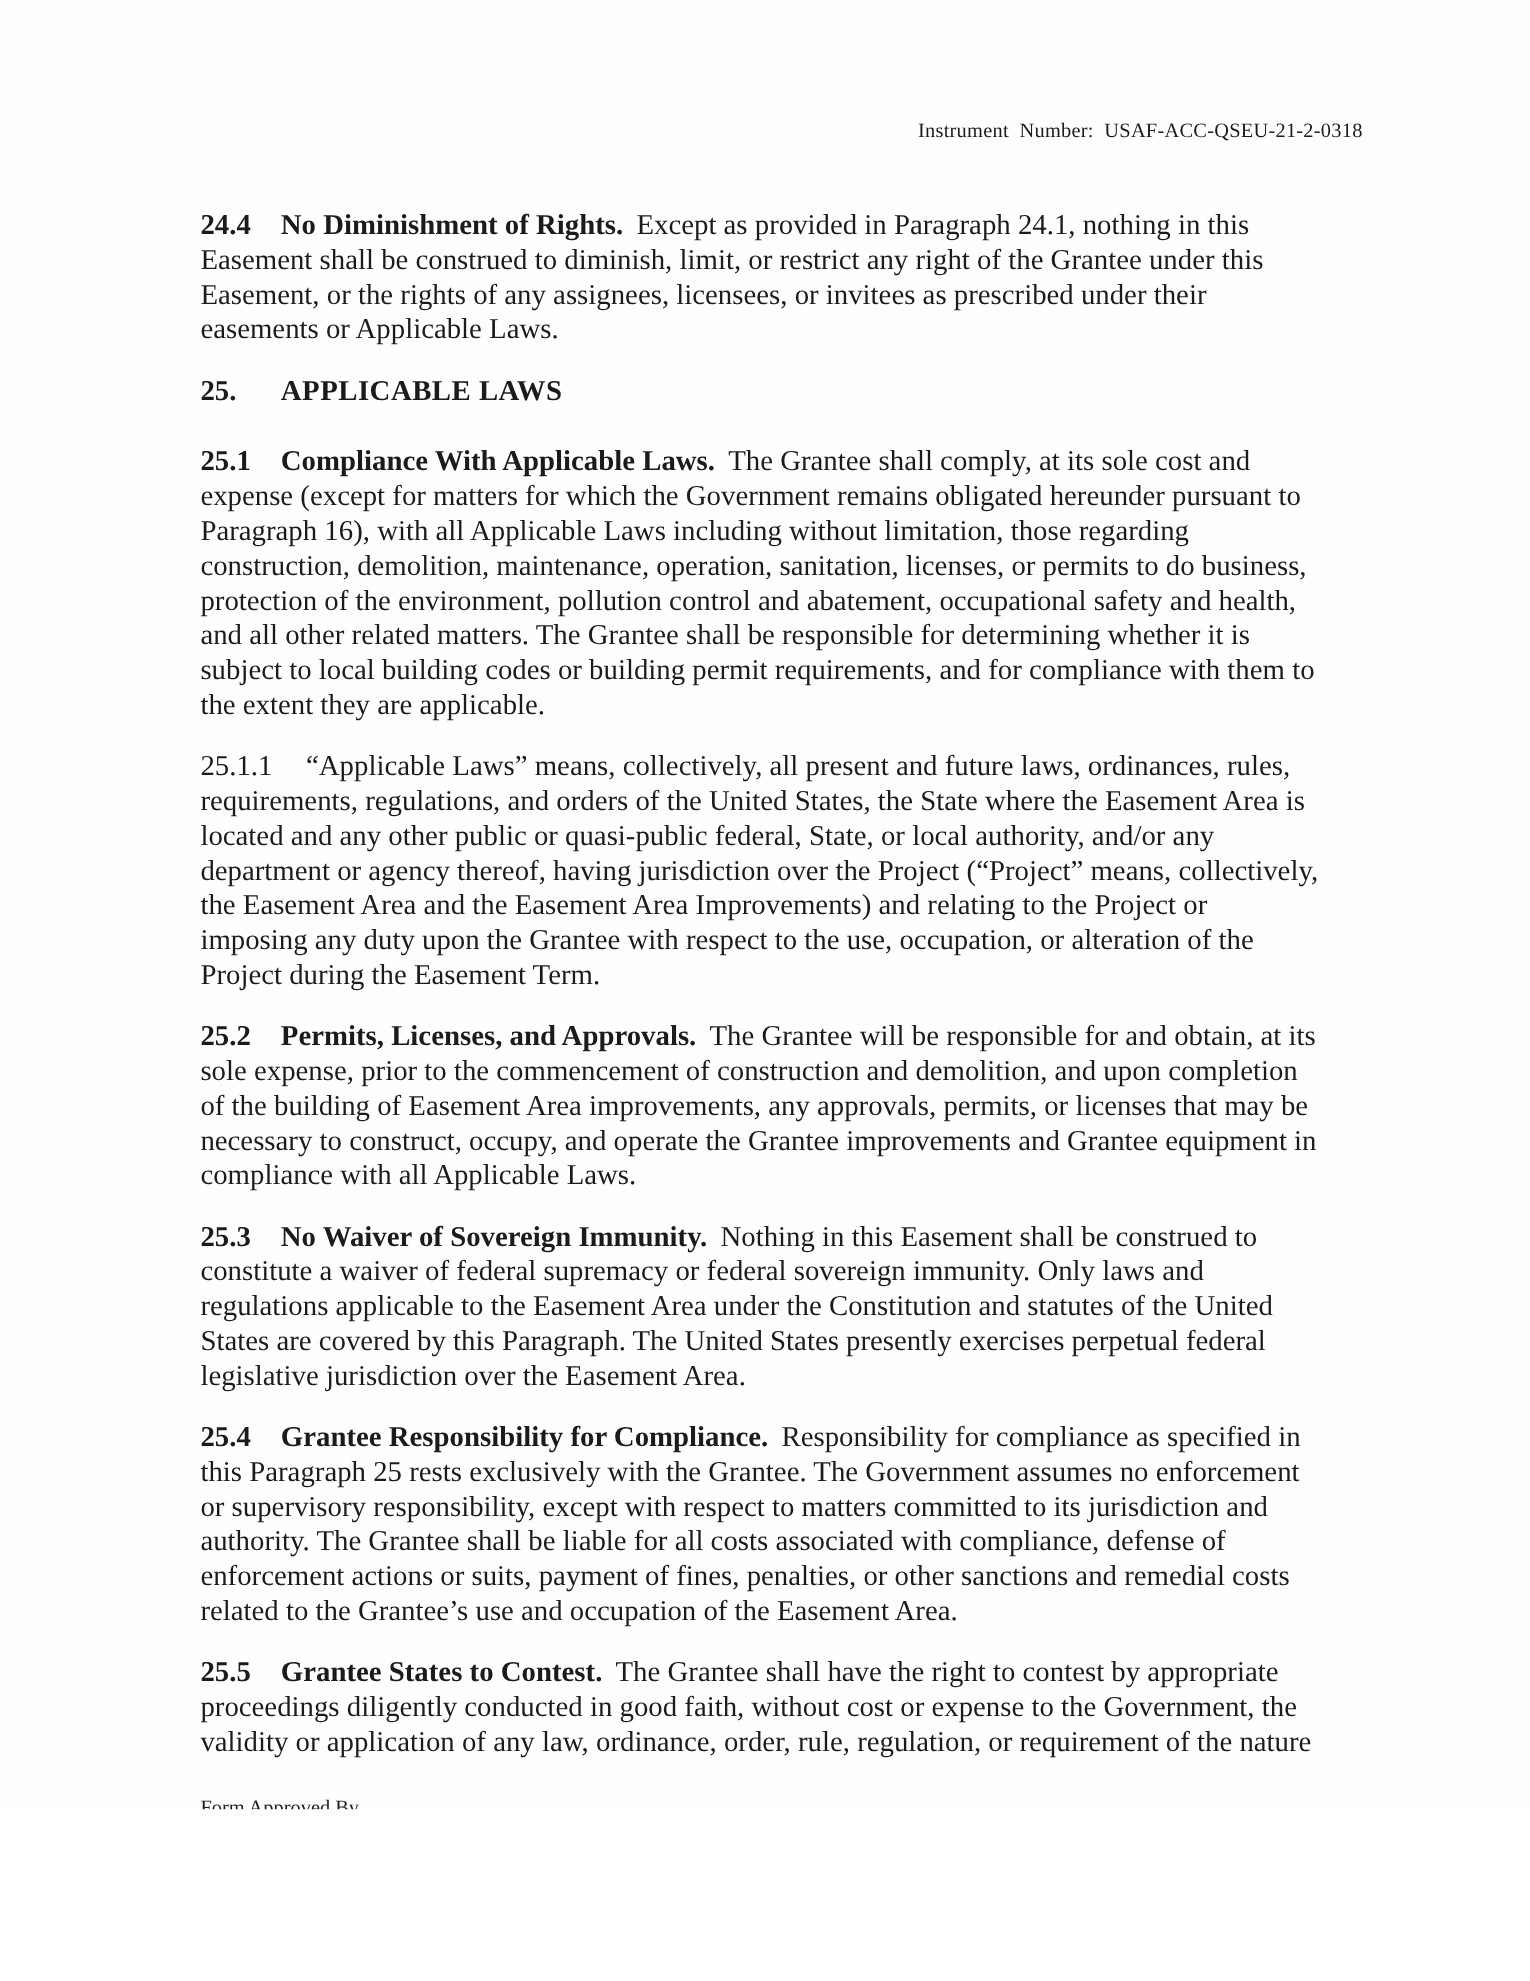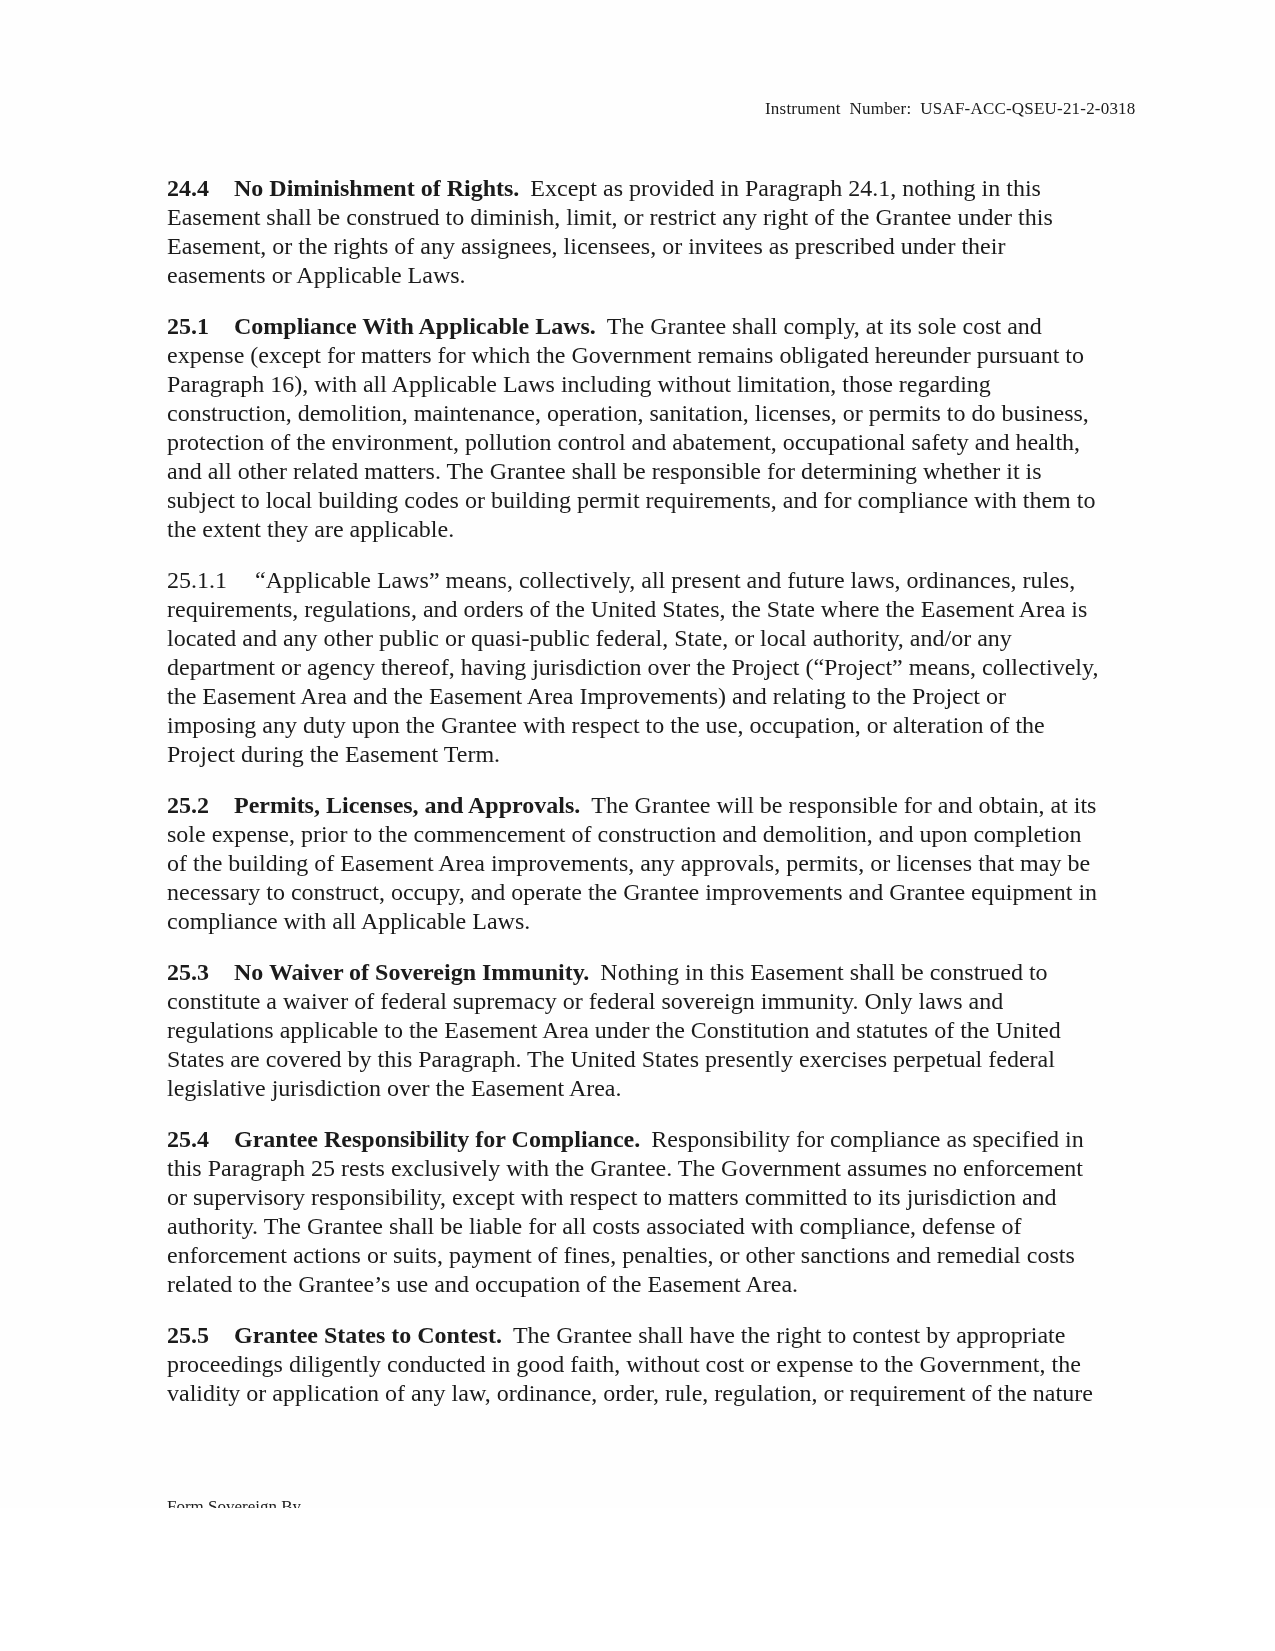--- a/index.html
+++ b/index.html
@@ -76,36 +76,37 @@
 <body>
 
 <div class="page">
 
   <div class="header-line">Instrument  Number:  USAF-ACC-QSEU-21-2-0318</div>
 
   <div class="content">
 
     <p class="para"><span class="pnum">24.4</span><span class="ptitle">No Diminishment of Rights.</span><span class="pbody">Except as provided in Paragraph 24.1, nothing in this Easement shall be construed to diminish, limit, or restrict any right of the Grantee under this Easement, or the rights of any assignees, licensees, or invitees as prescribed under their easements or Applicable Laws.</span></p>
 
+    <p class="para section-heading"><span class="pnum">25.</span><span class="ptitle">APPLICABLE LAWS</span></p>
 
     <p class="para"><span class="pnum">25.1</span><span class="ptitle">Compliance With Applicable Laws.</span><span class="pbody">The Grantee shall comply, at its sole cost and expense (except for matters for which the Government remains obligated hereunder pursuant to Paragraph 16), with all Applicable Laws including without limitation, those regarding construction, demolition, maintenance, operation, sanitation, licenses, or permits to do business, protection of the environment, pollution control and abatement, occupational safety and health, and all other related matters.  The Grantee shall be responsible for determining whether it is subject to local building codes or building permit requirements, and for compliance with them to the extent they are applicable.</span></p>
 
     <p class="para"><span class="pnum subnum">25.1.1</span><span class="pbody">“Applicable Laws” means, collectively, all present and future laws, ordinances, rules, requirements, regulations, and orders of the United States, the State where the Easement Area is located and any other public or quasi-public federal, State, or local authority, and/or any department or agency thereof, having jurisdiction over the Project (“Project” means, collectively, the Easement Area and the Easement Area Improvements) and relating to the Project or imposing any duty upon the Grantee with respect to the use, occupation, or alteration of the Project during the Easement Term.</span></p>
 
     <p class="para"><span class="pnum">25.2</span><span class="ptitle">Permits, Licenses, and Approvals.</span><span class="pbody">The Grantee will be responsible for and obtain, at its sole expense, prior to the commencement of construction and demolition, and upon completion of the building of Easement Area improvements, any approvals, permits, or licenses that may be necessary to construct, occupy, and operate the Grantee improvements and Grantee equipment in compliance with all Applicable Laws.</span></p>
 
     <p class="para"><span class="pnum">25.3</span><span class="ptitle">No Waiver of Sovereign Immunity.</span><span class="pbody">Nothing in this Easement shall be construed to constitute a waiver of federal supremacy or federal sovereign immunity.  Only laws and regulations applicable to the Easement Area under the Constitution and statutes of the United States are covered by this Paragraph.  The United States presently exercises perpetual federal legislative jurisdiction over the Easement Area.</span></p>
 
     <p class="para"><span class="pnum">25.4</span><span class="ptitle">Grantee Responsibility for Compliance.</span><span class="pbody">Responsibility for compliance as specified in this Paragraph 25 rests exclusively with the Grantee.  The Government assumes no enforcement or supervisory responsibility, except with respect to matters committed to its jurisdiction and authority.  The Grantee shall be liable for all costs associated with compliance, defense of enforcement actions or suits, payment of fines, penalties, or other sanctions and remedial costs related to the Grantee’s use and occupation of the Easement Area.</span></p>
 
     <p class="para"><span class="pnum">25.5</span><span class="ptitle">Grantee States to Contest.</span><span class="pbody">The Grantee shall have the right to contest by appropriate proceedings diligently conducted in good faith, without cost or expense to the Government, the validity or application of any law, ordinance, order, rule, regulation, or requirement of the nature</span></p>
 
   </div>
 
   <div class="footer">
-    <div>Form Sovereign By</div>
+    <div>Form Approved By</div>
     <div>SAF/GCN 7 August 2021 Approved B.Hood</div>
     <div>Previous Versions Easement</div>
   </div>
 
   <div class="page-number">18</div>
 
 </div>
 
 </body></html>

